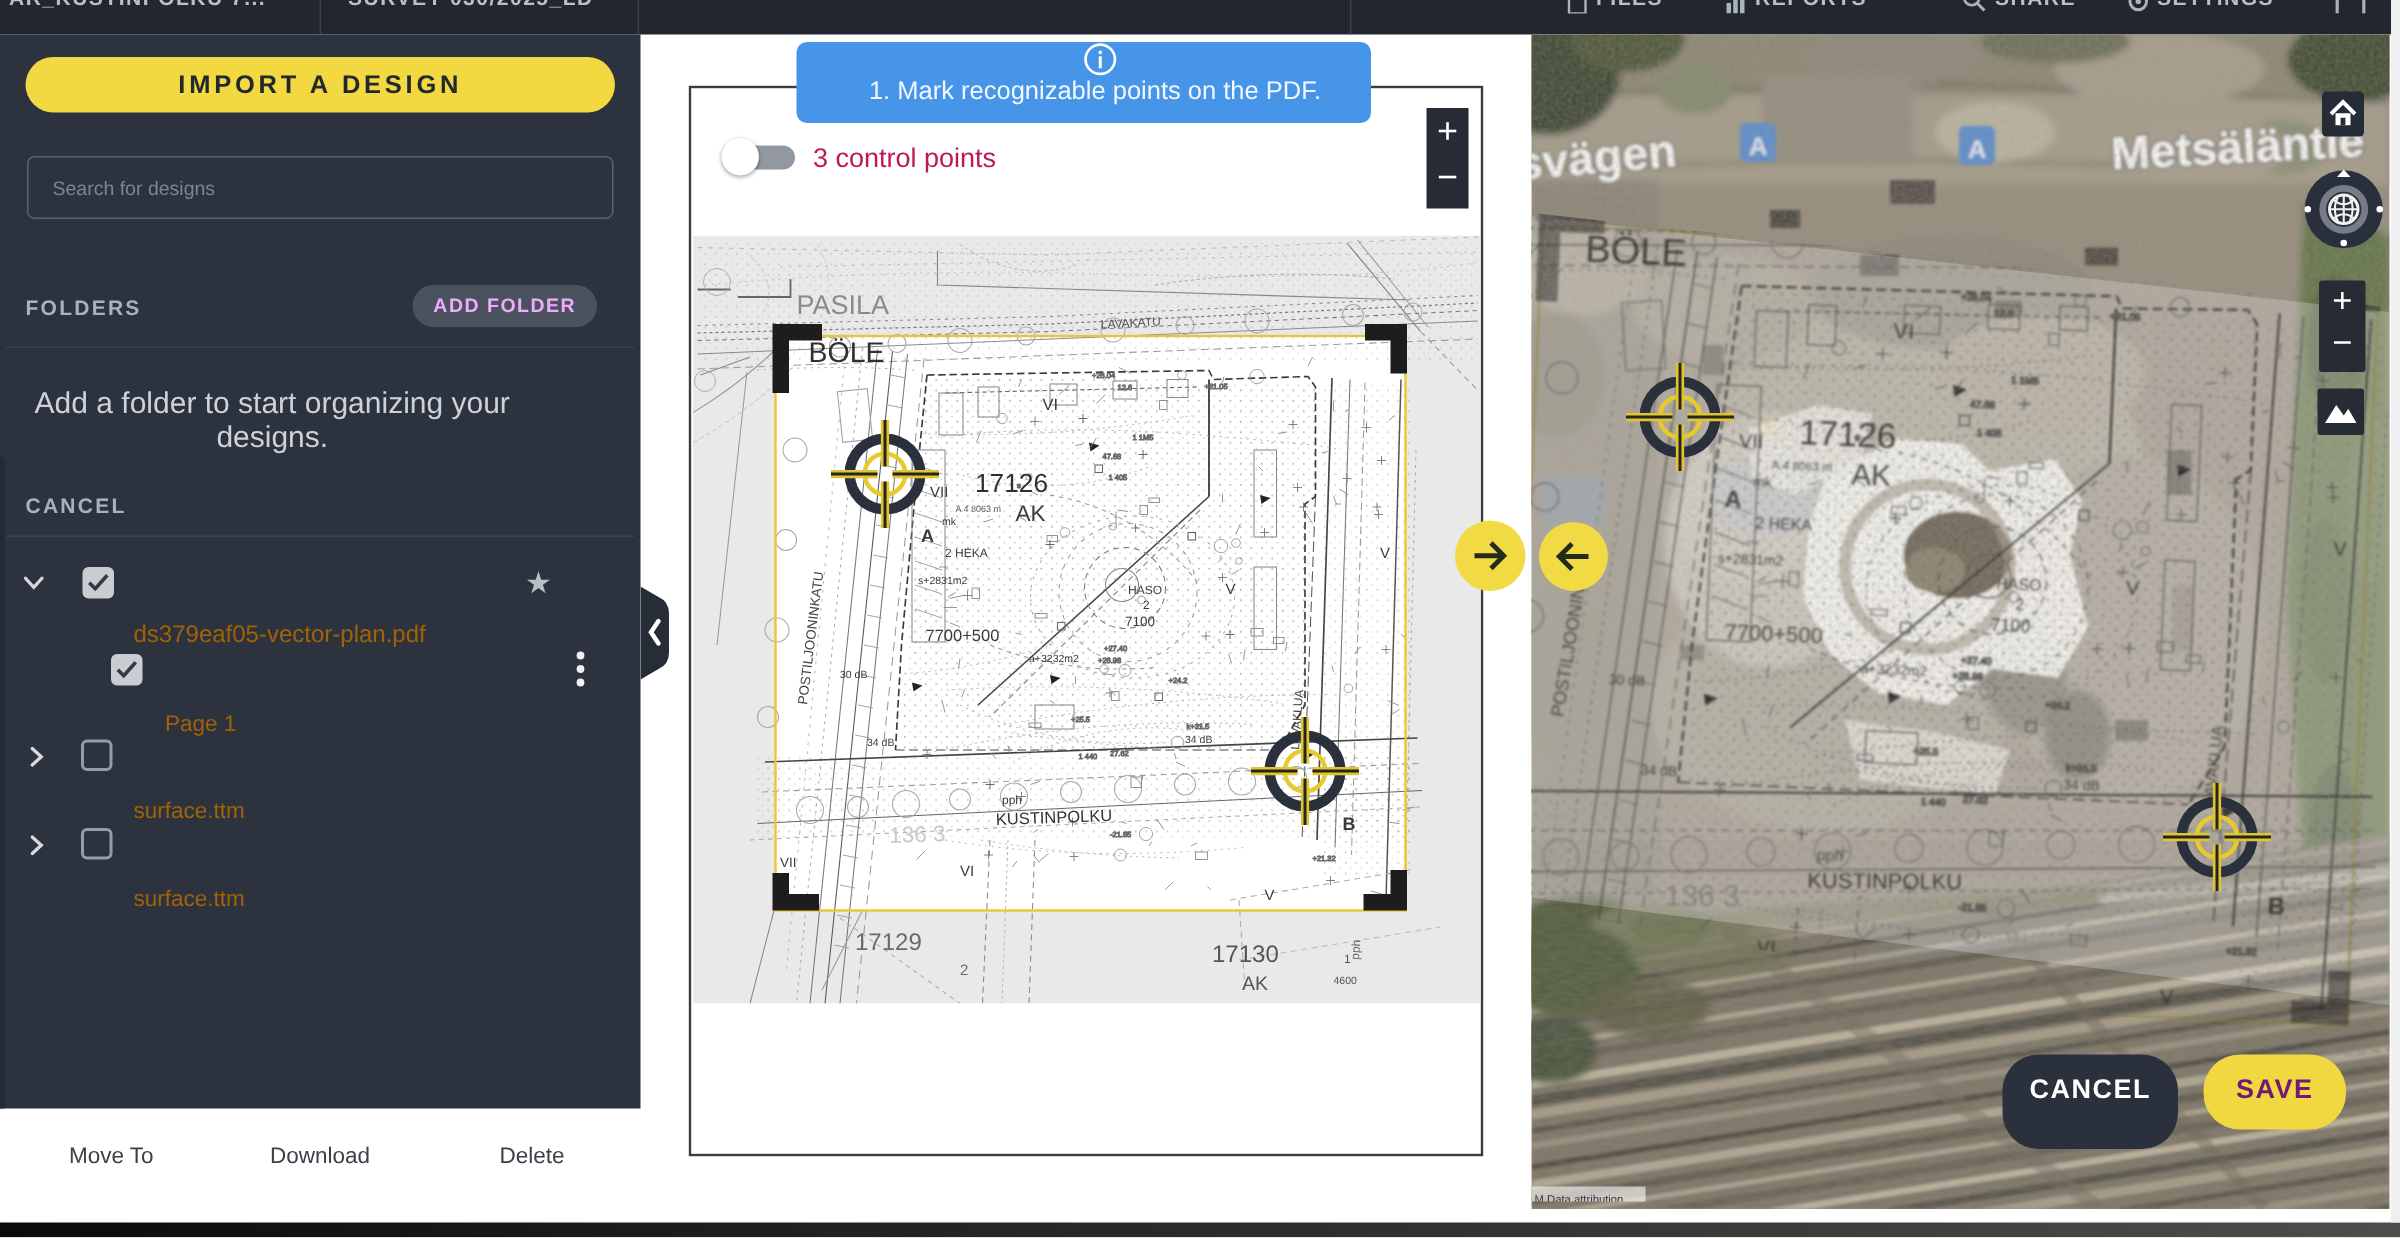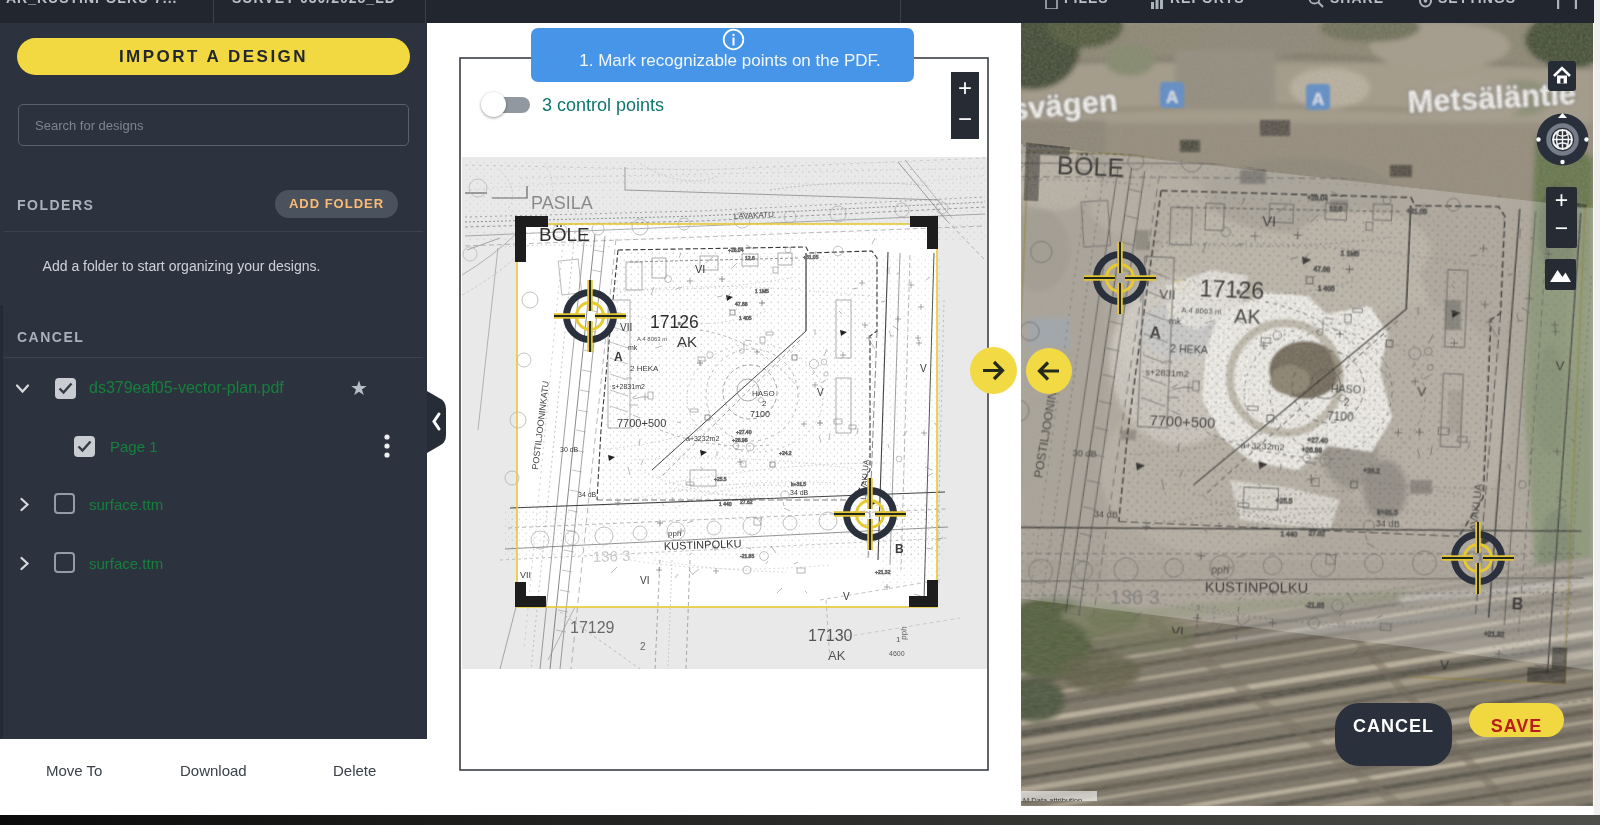--- a/index.html
+++ b/index.html
@@ -12,24 +12,24 @@
   .topbar .seg{position:absolute;top:-10px;color:#b9c0c9;font-size:14px;font-weight:bold;letter-spacing:1px;white-space:nowrap;}
   .topbar .vd{position:absolute;top:0;width:1px;height:23px;background:#3a414c;}
   
   .sidebar{left:0;top:23px;width:427px;height:716px;background:#2d333e;}
   .btn-import{left:17px;top:38px;width:393px;height:37px;border-radius:19px;background:#f2d941;
      color:#23272e;font-weight:bold;font-size:17px;letter-spacing:2.5px;text-align:center;line-height:38px;}
   .search{left:18px;top:104px;width:391px;height:42px;border:1px solid #596170;border-radius:5px;
      color:#7d8590;font-size:13px;line-height:41px;padding-left:16px;}
   .sechead{color:#a9b1bb;font-size:14px;font-weight:bold;letter-spacing:1.5px;}
   .addfolder{left:275px;top:190px;width:123px;height:28px;border-radius:14px;background:#4a525e;
-     color:#fdba74;font-size:13px;font-weight:bold;letter-spacing:1px;text-align:center;line-height:28px;}
+     color:#f0abfc;font-size:13px;font-weight:bold;letter-spacing:1px;text-align:center;line-height:28px;}
   .divider{height:1px;background:#3c434e;}
-  .foldermsg{left:0px;top:258px;width:363px;text-align:center;color:#cdd2d9;font-size:14px;}
-  .rowlabel{color:#15803d;font-size:16px;}
+  .foldermsg{left:0px;top:258px;width:363px;text-align:center;color:#cdd2d9;font-size:20px;}
+  .rowlabel{color:#a16207;font-size:16px;margin-top:36px;}
   .cb{width:21px;height:21px;border-radius:4px;}
   .cb.on{background:#c9cdd2;}
   .cb.off{border:2px solid #959ca6;border-radius:4px;}
   .footer-txt{color:#3b4148;font-size:15px;}
   
   .banner{background:#4795e8;border-radius:7px;color:#f2f7fd;font-size:17px;display:flex;align-items:center;white-space:nowrap;}
   .zoombox{background:#262b34;color:#fff;}
   .ycirc{border-radius:50%;background:#f2da45;}
   .pill{border-radius:24px;text-align:center;font-weight:bold;font-size:18px;letter-spacing:1px;}
   
@@ -622,21 +622,21 @@
     <svg style="margin-left:22px;" width="23" height="23" viewBox="0 0 23 23">
         <circle cx="11.5" cy="11.5" r="9.8" stroke="#fff" stroke-width="1.8" fill="none"></circle>
         <rect x="10.5" y="9.5" width="2" height="8" fill="#fff"></rect>
         <rect x="10.5" y="5.8" width="2" height="2.2" fill="#fff"></rect>
       </svg>
     <span style="margin-left:15px;">1. Mark recognizable points on the PDF.</span>
   </div>
 
   <div class="abs" style="left:490px;top:97px;width:40px;height:16px;border-radius:8px;background:#92989f;"></div>
   <div class="abs" style="left:481px;top:92px;width:25px;height:25px;border-radius:50%;background:#fff;box-shadow:0 1px 3px rgba(0,0,0,.4);"></div>
-  <div class="abs" style="left:542px;top:95px;font-size:18px;color:#0f766e;">3 control points</div>
+  <div class="abs" style="left:542px;top:95px;font-size:18px;color:#be185d;">3 control points</div>
 
   <div class="abs zoombox" style="left:951px;top:72px;width:28px;height:67px;">
     <div style="position:absolute;left:0;top:2px;width:28px;text-align:center;font-size:24px;">+</div>
     <div style="position:absolute;left:0;top:33px;width:28px;text-align:center;font-size:24px;">−</div>
   </div>
 
   <div class="abs ycirc" style="left:970px;top:347px;width:47px;height:47px;"></div>
   <svg class="abs" style="left:979px;top:356px;" width="29" height="29" viewBox="0 0 29 29">
       <path d="M4 14.5h19M15 6l8.5 8.5L15 23" stroke="#242b1c" stroke-width="3.2" fill="none"></path>
     </svg>
@@ -666,21 +666,21 @@
   <div class="abs zoombox" style="left:1546px;top:187px;width:31px;height:61px;border-radius:2px;">
     <div style="position:absolute;left:0;top:0px;width:31px;text-align:center;font-size:23px;">+</div>
     <div style="position:absolute;left:0;top:28px;width:31px;text-align:center;font-size:23px;">−</div>
   </div>
   <div class="abs zoombox" style="left:1545px;top:259px;width:31px;height:31px;border-radius:2px;"></div>
   <svg class="abs" style="left:1548px;top:266px;" width="26" height="18" viewBox="0 0 26 18">
       <path d="M2 16L9.5 4l5 7 3-4.5L23 16z" fill="#fff"></path>
     </svg>
 
   <div class="abs pill" style="left:1335px;top:703px;width:117px;height:63px;background:#2b313c;color:#fff;line-height:47px;">CANCEL</div>
-  <div class="abs pill" style="left:1469px;top:703px;width:95px;height:34px;background:#f2d840;color:#b91c1c;line-height:47px;">SAVE</div>
+  <div class="abs pill" style="left:1469px;top:703px;width:95px;height:50px;background:#f2d840;color:#701a75;line-height:47px;">SAVE</div>
 
   <div class="abs" style="left:1021px;top:791px;width:76px;height:10px;background:rgba(255,255,255,.6);overflow:hidden;">
     <svg width="76" height="10">
         <text x="2" y="8" font-size="7.5" fill="#444" font-family="Liberation Sans,sans-serif">M <tspan fill="#333" text-decoration="underline">Data attribution</tspan></text>
       </svg>
   </div>
 
   <div class="abs botwhite"></div>
   <div class="abs botdark"></div>
   <div class="abs rstrip"></div>

